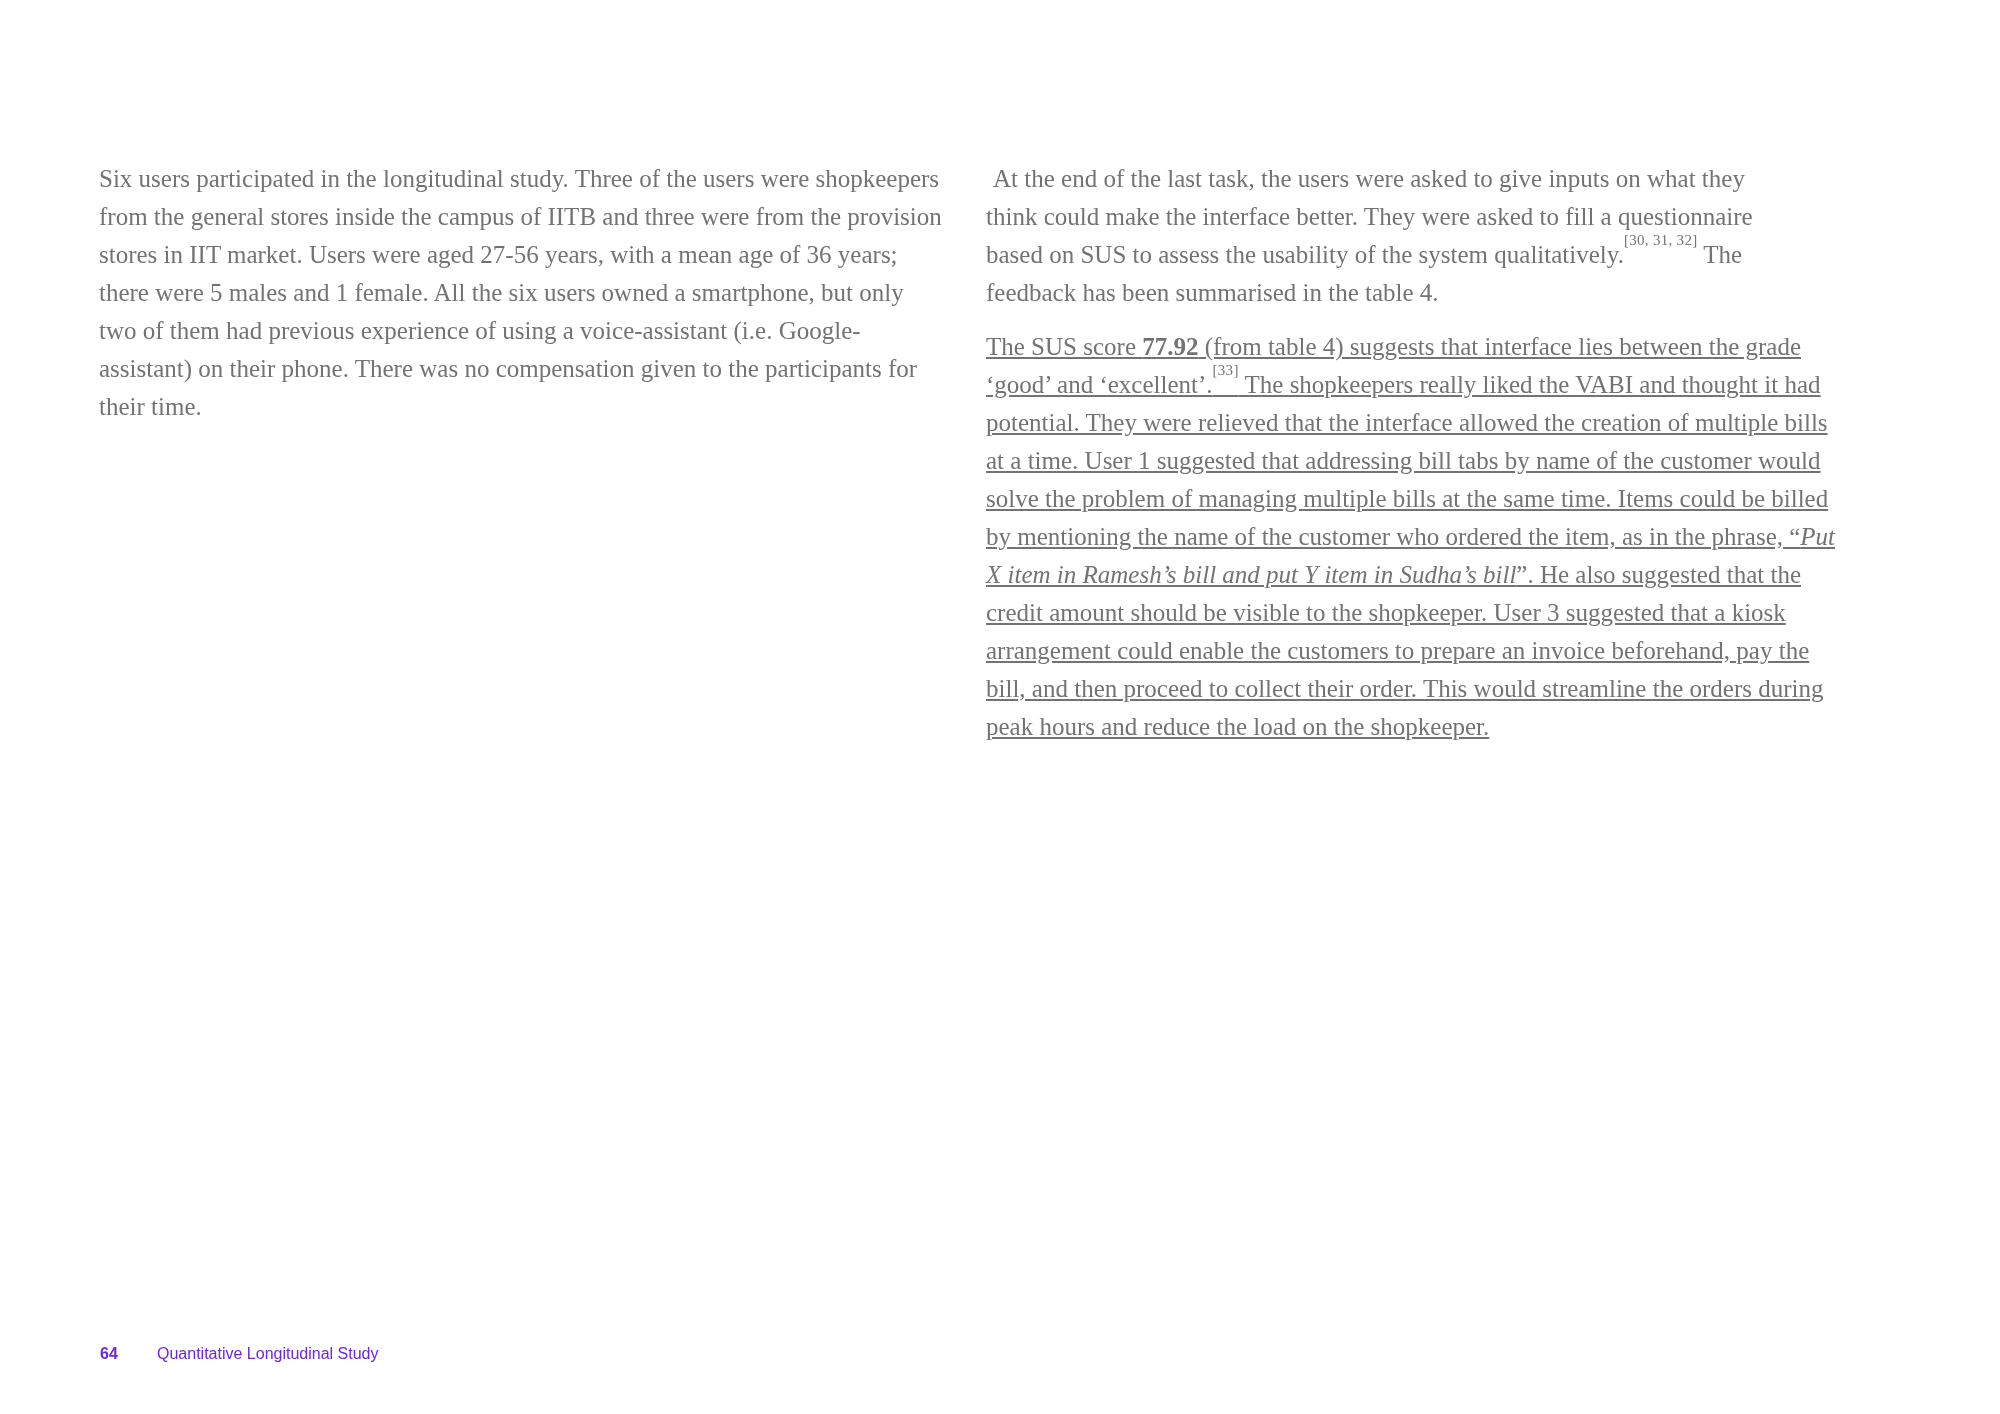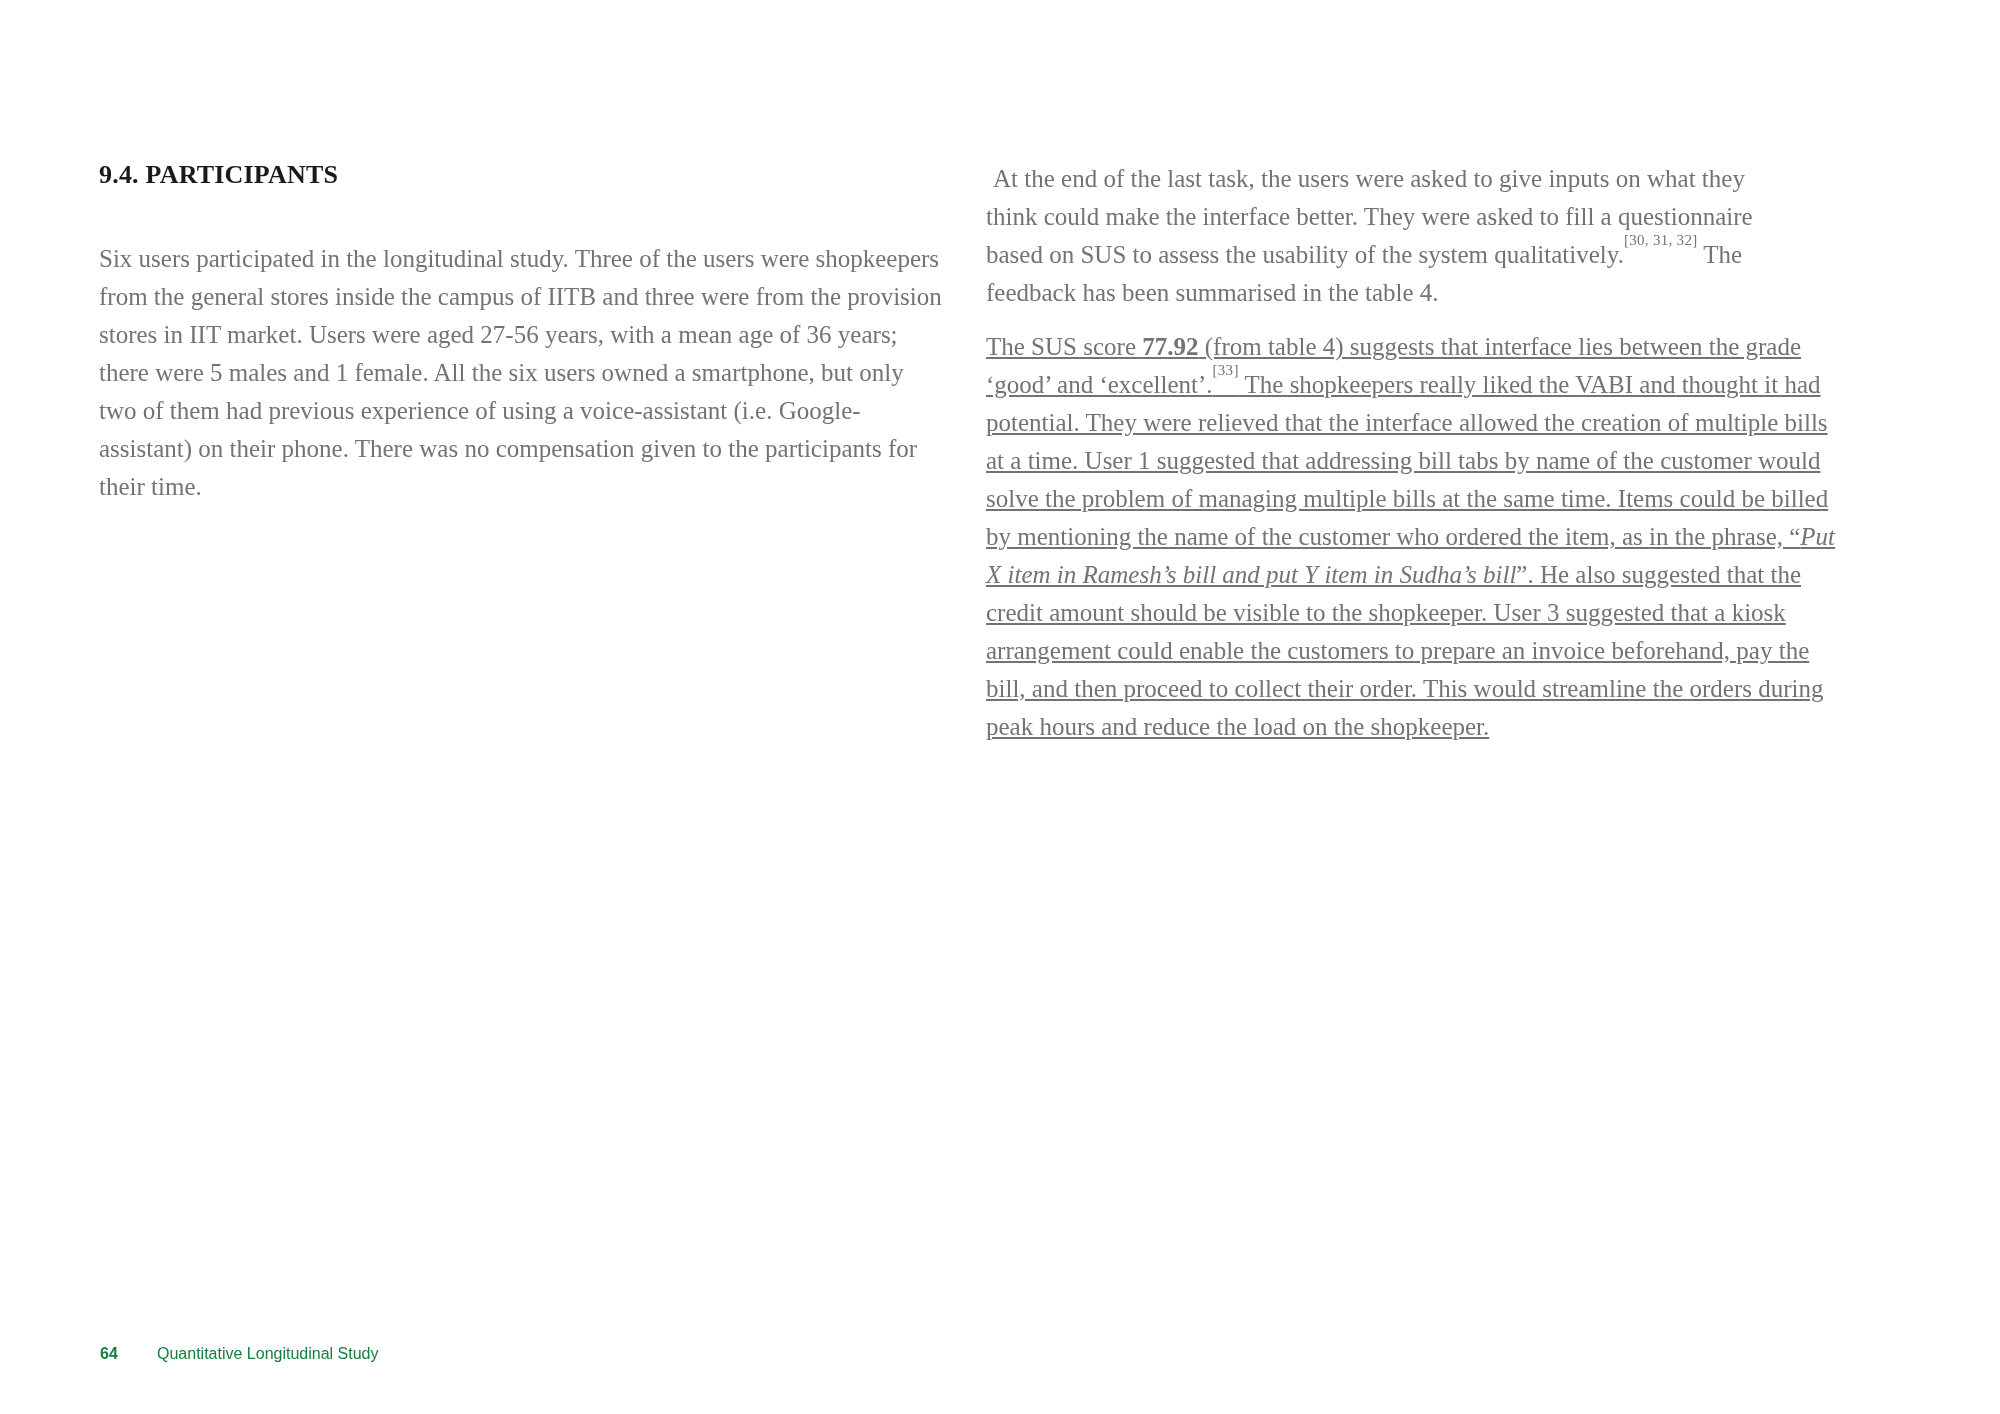--- a/index.html
+++ b/index.html
@@ -69,38 +69,37 @@
     font-style: italic;
   }
   .page-footer {
     position: absolute;
     left: 100px;
     top: 1345px;
     display: flex;
     align-items: baseline;
     font-family: "Liberation Sans", sans-serif;
     font-size: 16px;
-    color: #15803d;
+    color: #6d28d9;
   }
   .page-footer .page-number {
     font-weight: 700;
     min-width: 57px;
   }
   .page-footer .chapter-title {
     font-weight: 500;
     text-align: center;
   }
 </style>
 </head>
 <body>
 
 <main>
 
   <section class="column left">
-    <h2 class="section-heading">9.4. PARTICIPANTS</h2>
     <p class="body-text para-participants">Six users participated in the longitudinal study. Three of the users were shopkeepers from the general stores inside the campus of IITB and three were from the provision stores in IIT market. Users were aged 27-56 years, with a mean age of 36 years; there were 5 males and 1 female. All the six users owned a smartphone, but only two of them had previous experience of using a voice-assistant (i.e. Google-assistant) on their phone. There was no compensation given to the participants for their time.</p>
   </section>
 
   <section class="column right">
 
     <p class="body-text para-feedback-intro"><span>At the end of the last task, the users were asked to give inputs on what they think could make the interface better. They were asked to fill a questionnaire based on SUS to assess the usability of the system qualitatively.</span><sup class="citation">[30, 31, 32]</sup><span> The feedback has been summarised in the table 4.</span></p>
 
     <p class="body-text para-sus-discussion"><span>The SUS score </span><span class="bold">77.92</span><span> (from table 4) suggests that interface lies between the grade ‘good’ and ‘excellent’.</span><sup class="citation">[33]</sup><span> The shopkeepers really liked the VABI and thought it had potential. They were relieved that the interface allowed the creation of multiple bills at a time. User 1 suggested that addressing bill tabs by name of the customer would solve the problem of managing multiple bills at the same time. Items could be billed by mentioning the name of the customer who ordered the item, as in the phrase, “</span><span class="italic">Put X item in Ramesh’s bill and put Y item in Sudha’s bill</span><span>”. He also suggested that the credit amount should be visible to the shopkeeper. User 3 suggested that a kiosk arrangement could enable the customers to prepare an invoice beforehand, pay the bill, and then proceed to collect their order. This would streamline the orders during peak hours and reduce the load on the shopkeeper.</span></p>
   </section>
 

